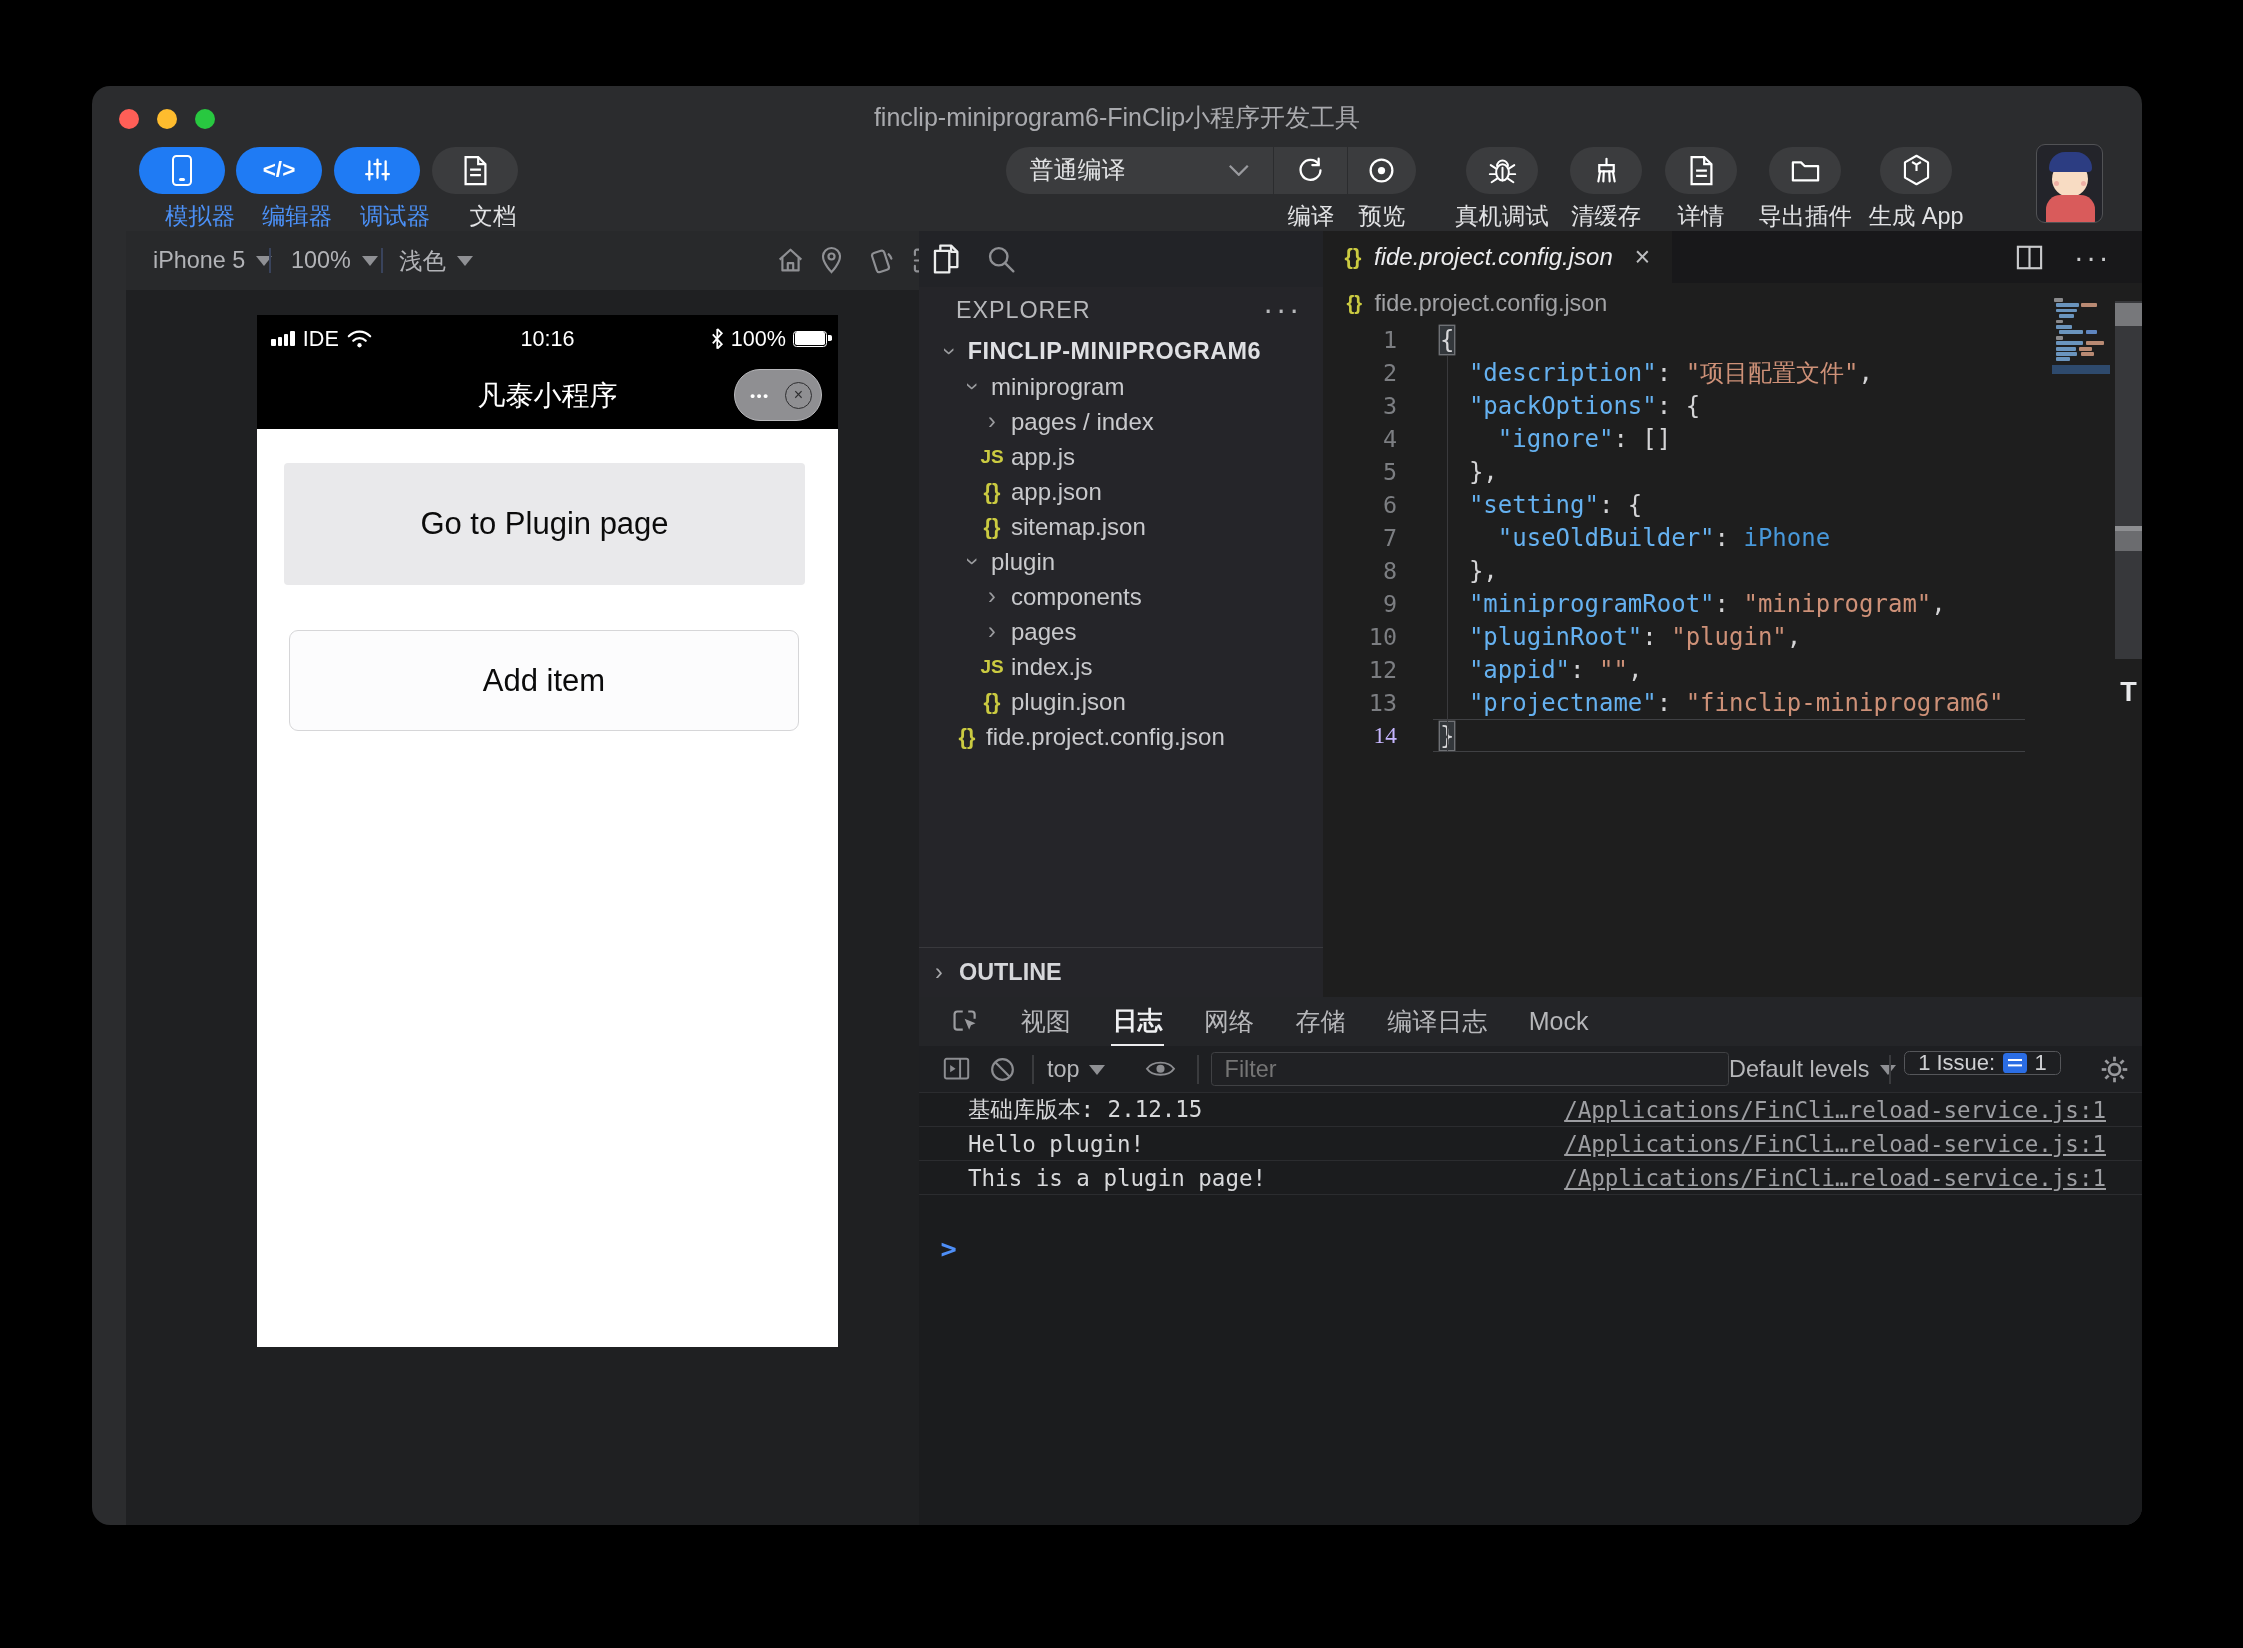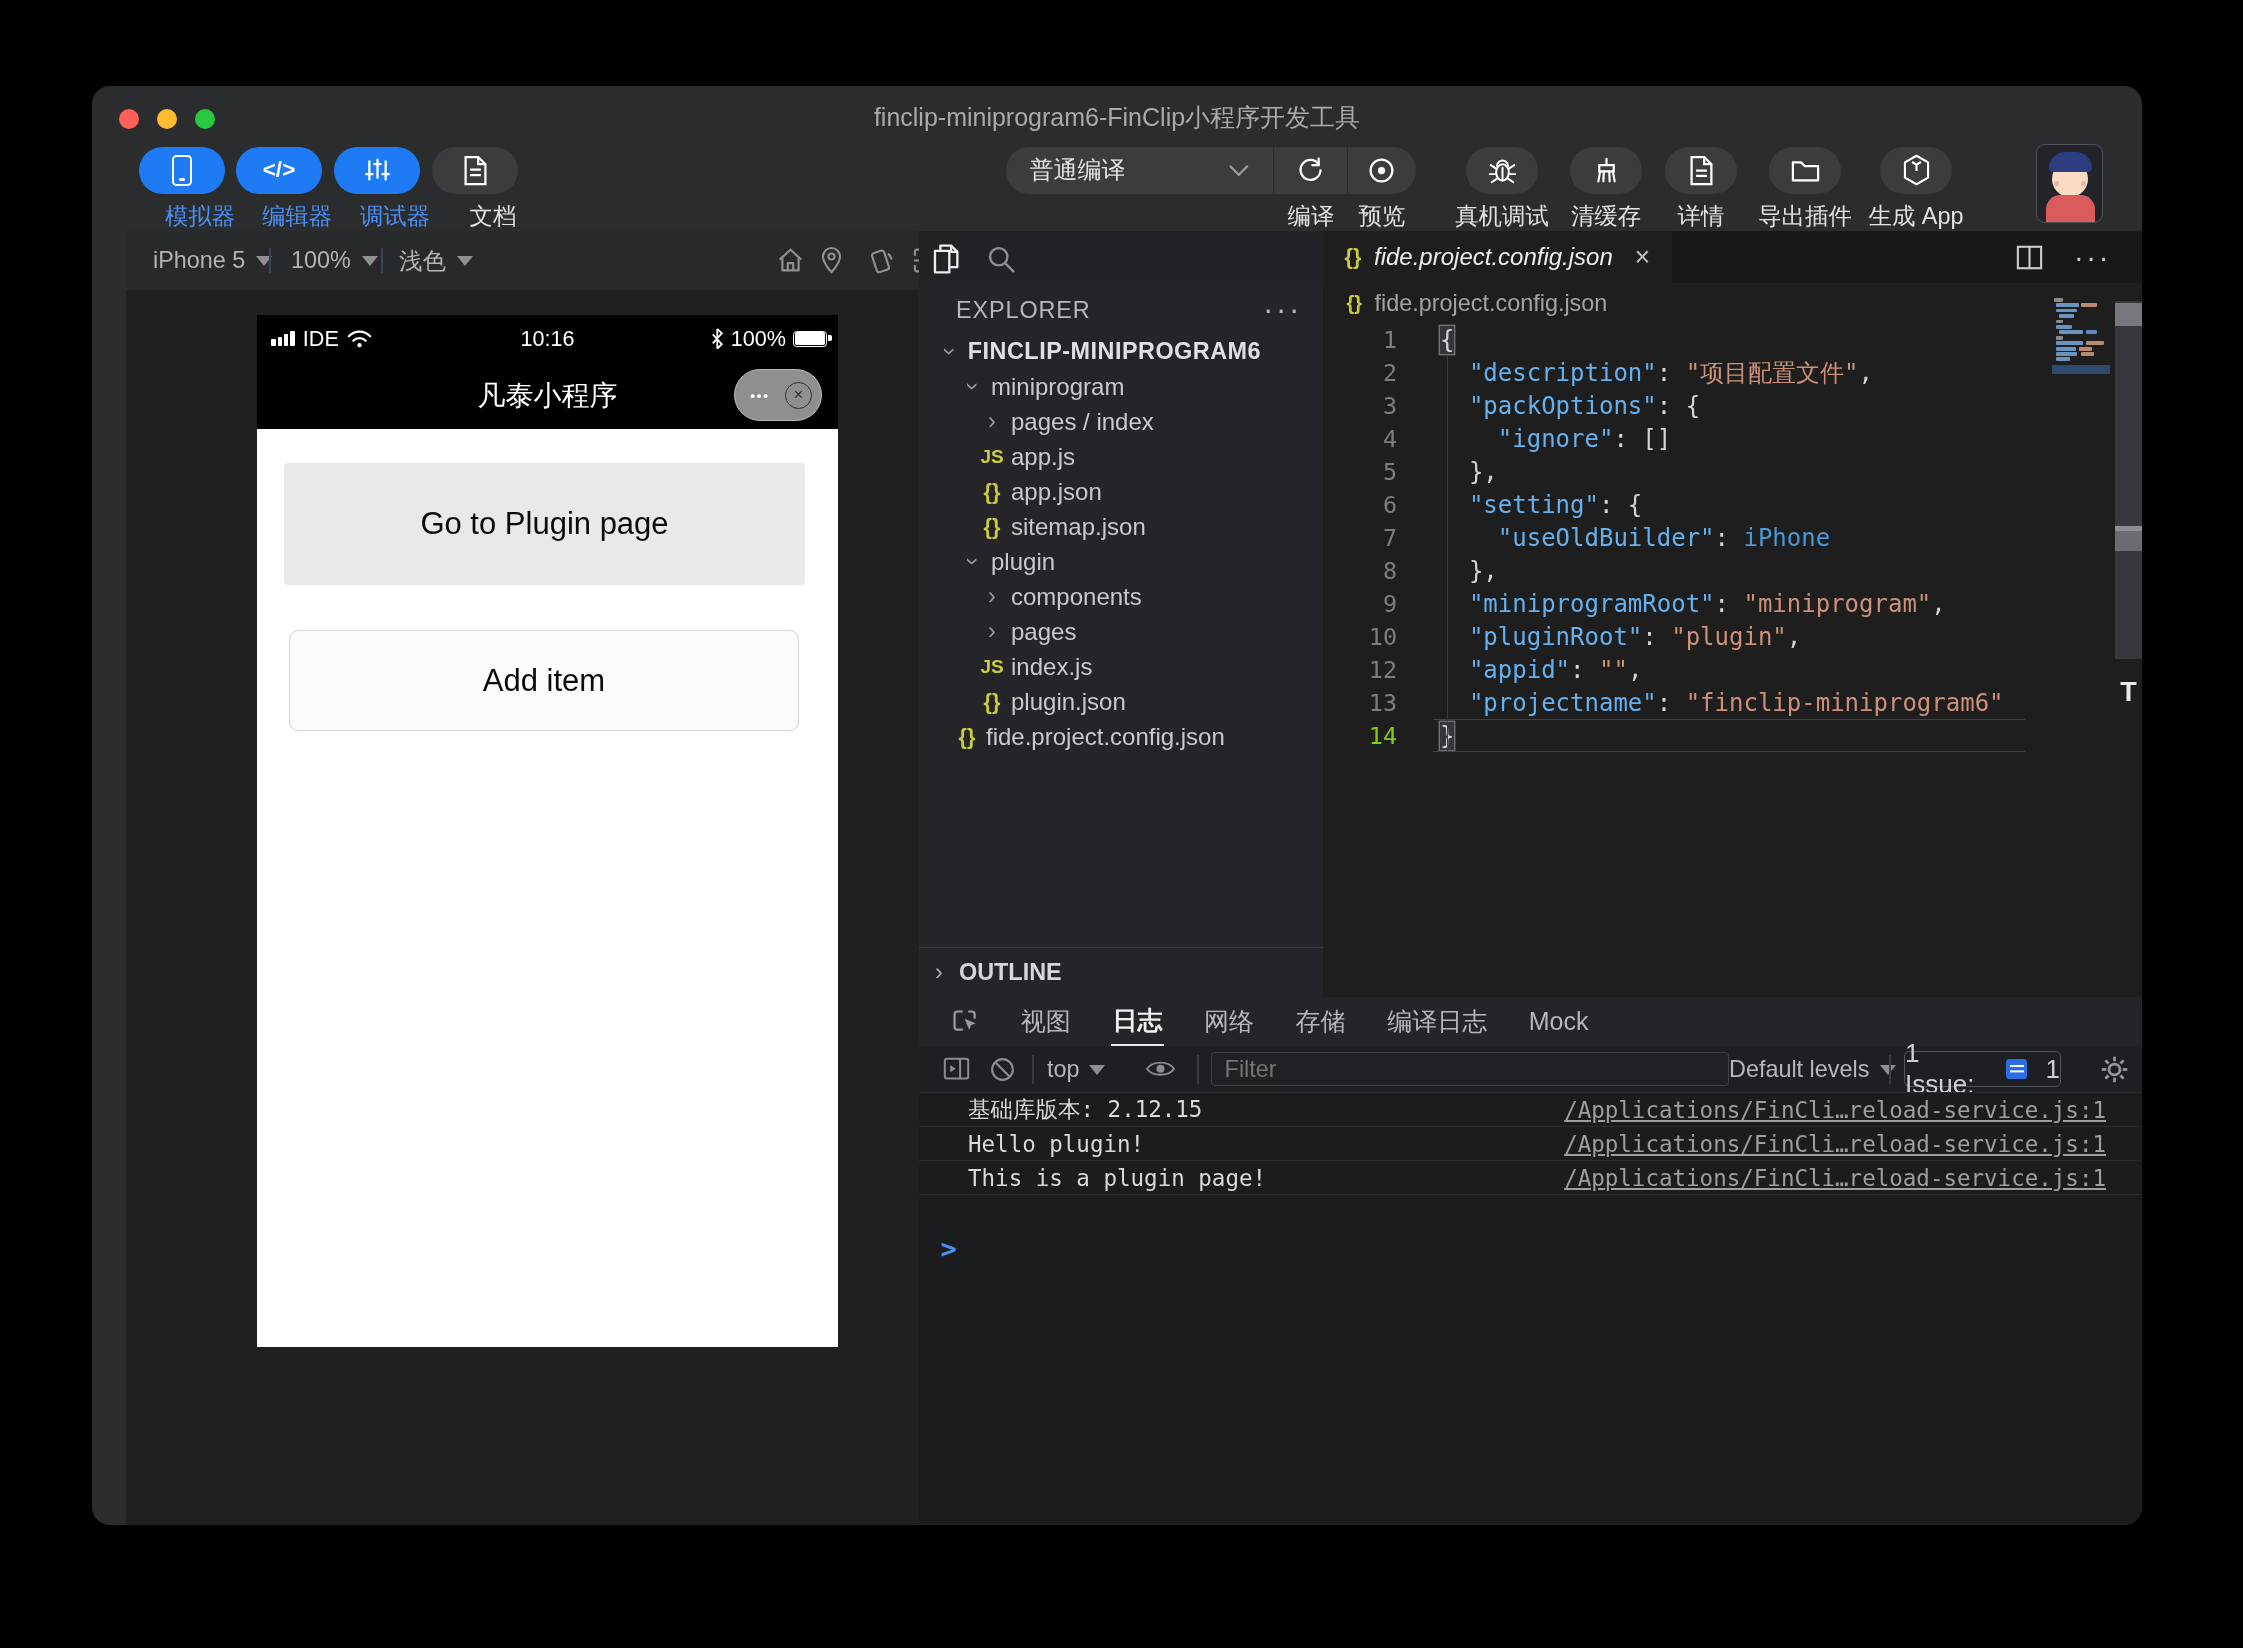--- a/index.html
+++ b/index.html
@@ -82,21 +82,21 @@
   .breadcrumb .bc-label{ color:#a2a3a6; font-size:23.4px; }
   .code{ position:absolute; left:0; top:92px; width:100%; font-family:"DejaVu Sans Mono",monospace; font-size:24px; }
   .code-line{ position:relative; height:33px; display:flex; align-items:center; }
   .ln{ width:74px; text-align:right; color:#7c7e82; flex:none; font-size:23.4px; }
   .tokens{ margin-left:43px; white-space:pre; }
   .tk-k{ color:#65b1f0; } .tk-p{ color:#d4d4d6; } .tk-s{ color:#ce9178; } .tk-b{ color:#4898da; }
   .tk-pb{ color:#d7d7d9; background:#33373b; box-shadow:0 0 0 1.4px #6f7175; }
   .line-hl{ display:none; }
   .code-line.current .line-hl{ display:block; position:absolute; left:110px; width:592px; top:0; bottom:0;
     border-top:1.8px solid #404144; border-bottom:1.8px solid #404144; }
-  .code-line.current .ln{ color:#84cc16; }
+  .code-line.current .ln{ color:#c4b5fd;font-family:Liberation Serif, serif; }
   .indent-guide{ position:absolute; left:124px; top:125px; width:1.4px; height:395px; background:#3a3a3d; }
   .minimap{ position:absolute; left:729px; top:67px; width:58px; height:77px; }
   .mm{ position:absolute; height:3.6px; border-radius:0.9px; }
   .mm-band{ position:absolute; left:0; top:67px; width:58px; height:9px; background:#2e4a6d; }
   .scroll-lane{ position:absolute; left:792px; top:70px; width:27px; height:358px; background:#37383b; }
   .thumb1{ position:absolute; left:0; top:1.8px; width:27px; height:23.4px; background:#77787b; }
   .band2{ position:absolute; left:0; top:225px; width:27px; height:4.5px; background:#8d8e91; }
   .thumb2{ position:absolute; left:0; top:230px; width:27px; height:20px; background:#6b6c6f; }
   .t-artifact{ position:absolute; left:792px; top:446px; width:27px; text-align:center; color:#e8e9eb; font-size:27px; font-weight:bold; }
   
@@ -105,21 +105,21 @@
   .ctab{ color:#b6b7ba; font-size:25px; }
   .ctab span{ display:inline-block; padding:7.2px 1.8px; }
   .ctab.active{ color:#f0f1f3; font-weight:bold; }
   .ctab.active span{ border-bottom:3.6px solid #ececee; }
   .ctoolbar{ position:absolute; left:0; top:49px; width:100%; height:47px; background:#1e1f22; border-bottom:1.8px solid #2b2c2f; }
   .ct-icon{ position:absolute; top:7.2px; width:32px; height:32px; color:#8c8d91; display:flex; align-items:center; justify-content:center; }
   .ct-sep{ position:absolute; top:9px; width:1.8px; height:29px; background:#3a3b3e; }
   .ct-top{ position:absolute; left:128px; top:0; height:47px; display:flex; align-items:center; gap:9px; color:#b6b7ba; font-size:23.4px; }
   .filter{ position:absolute; left:292px; top:6.3px; width:518px; height:34px; background:#202124; border:1.8px solid #404144; border-radius:3.6px; color:#8a8b8f; font-size:23.4px; padding:0 12.6px; font-family:"Liberation Sans",sans-serif; }
   .levels{ position:absolute; left:810px; top:0; height:47px; display:flex; align-items:center; gap:10.8px; color:#b6b7ba; font-size:23.4px; }
-  .issue-box{ position:absolute; left:985px; top:5.4px; width:157px; height:36px; border:1.8px solid #55565a; border-radius:5.4px; display:flex; align-items:center; justify-content:center; gap:19px; color:#cfd0d3; font-size:26px; }
+  .issue-box{ position:absolute; left:985px; top:5.4px; width:157px; height:24px; border:1.8px solid #55565a; border-radius:5.4px; display:flex; align-items:center; justify-content:center; gap:8px; color:#cfd0d3; font-size:22px; }
   .issue-icon{ width:23.4px; height:20px; background:#2b6de4; border-radius:3.6px; position:relative; }
   .issue-icon::before{ content:""; position:absolute; left:4.5px; top:5.4px; width:14.4px; height:2.7px; background:#fff; box-shadow:0 5.4px 0 #fff; }
   .gear{ position:absolute; left:1179px; top:7.2px; width:32px; height:32px; color:#98999d; display:flex; align-items:center; justify-content:center; }
   .logs{ position:absolute; left:0; top:95px; width:100%; font-family:"DejaVu Sans Mono",monospace; }
   .log-row{ height:34px; display:flex; align-items:center; justify-content:space-between; padding:0 36px 0 49px; border-bottom:1.4px solid #2b2c2f; font-size:22.5px; }
   .log-text{ color:#d8d9db; }
   .log-link{ color:#9d9ea2; text-decoration:underline; }
   .prompt{ position:absolute; left:21.6px; top:236px; color:#4e8ef7; font-family:"DejaVu Sans Mono",monospace; font-size:27px; font-weight:bold; }
   svg{ display:block; }
 </style>

